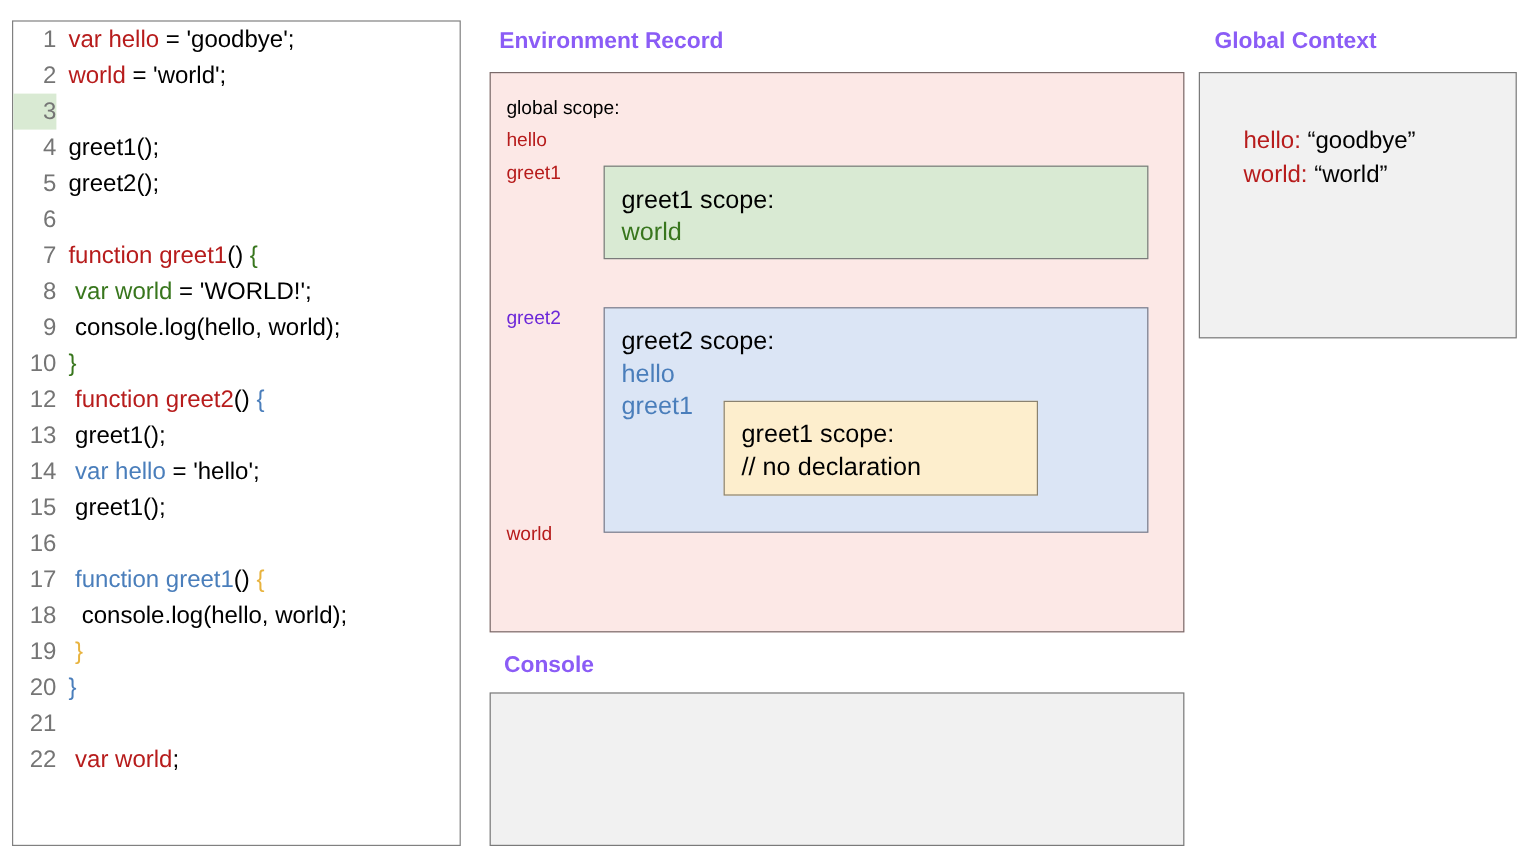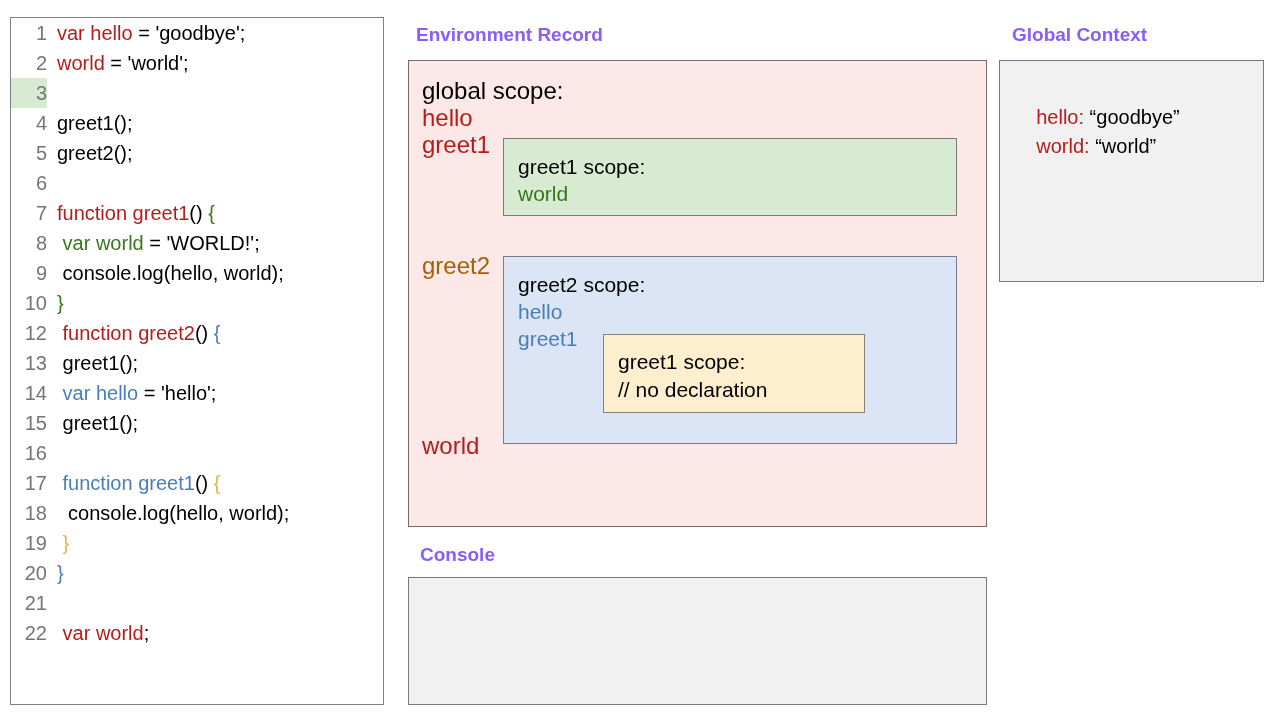--- a/index.html
+++ b/index.html
@@ -75,28 +75,28 @@
     left: 408px;
     top: 60px;
     width: 579px;
     height: 467px;
     background: #fce8e6;
     border: 1px solid #7a6a6a;
     box-sizing: border-box;
   }
   .scope-label {
     position: absolute;
-    font-size: 24px;
+    font-size: 16px;
     line-height: 26px;
     white-space: pre;
   }
   #global-scope-heading { left: 13px; top: 17px; color: #000000; }
   #global-var-hello  { left: 13px; top: 44px; color: #b71c1c; }
   #global-var-greet1 { left: 13px; top: 71px; color: #b71c1c; }
-  #global-var-greet2 { left: 13px; top: 192px; color: #a16207; }
+  #global-var-greet2 { left: 13px; top: 192px; color: #6d28d9; }
   #global-var-world  { left: 13px; top: 372px; color: #b71c1c; }
 
   
   #greet1-scope-box {
     position: absolute;
     left: 94px;
     top: 77px;
     width: 454px;
     height: 78px;
     background: #d9ead3;

